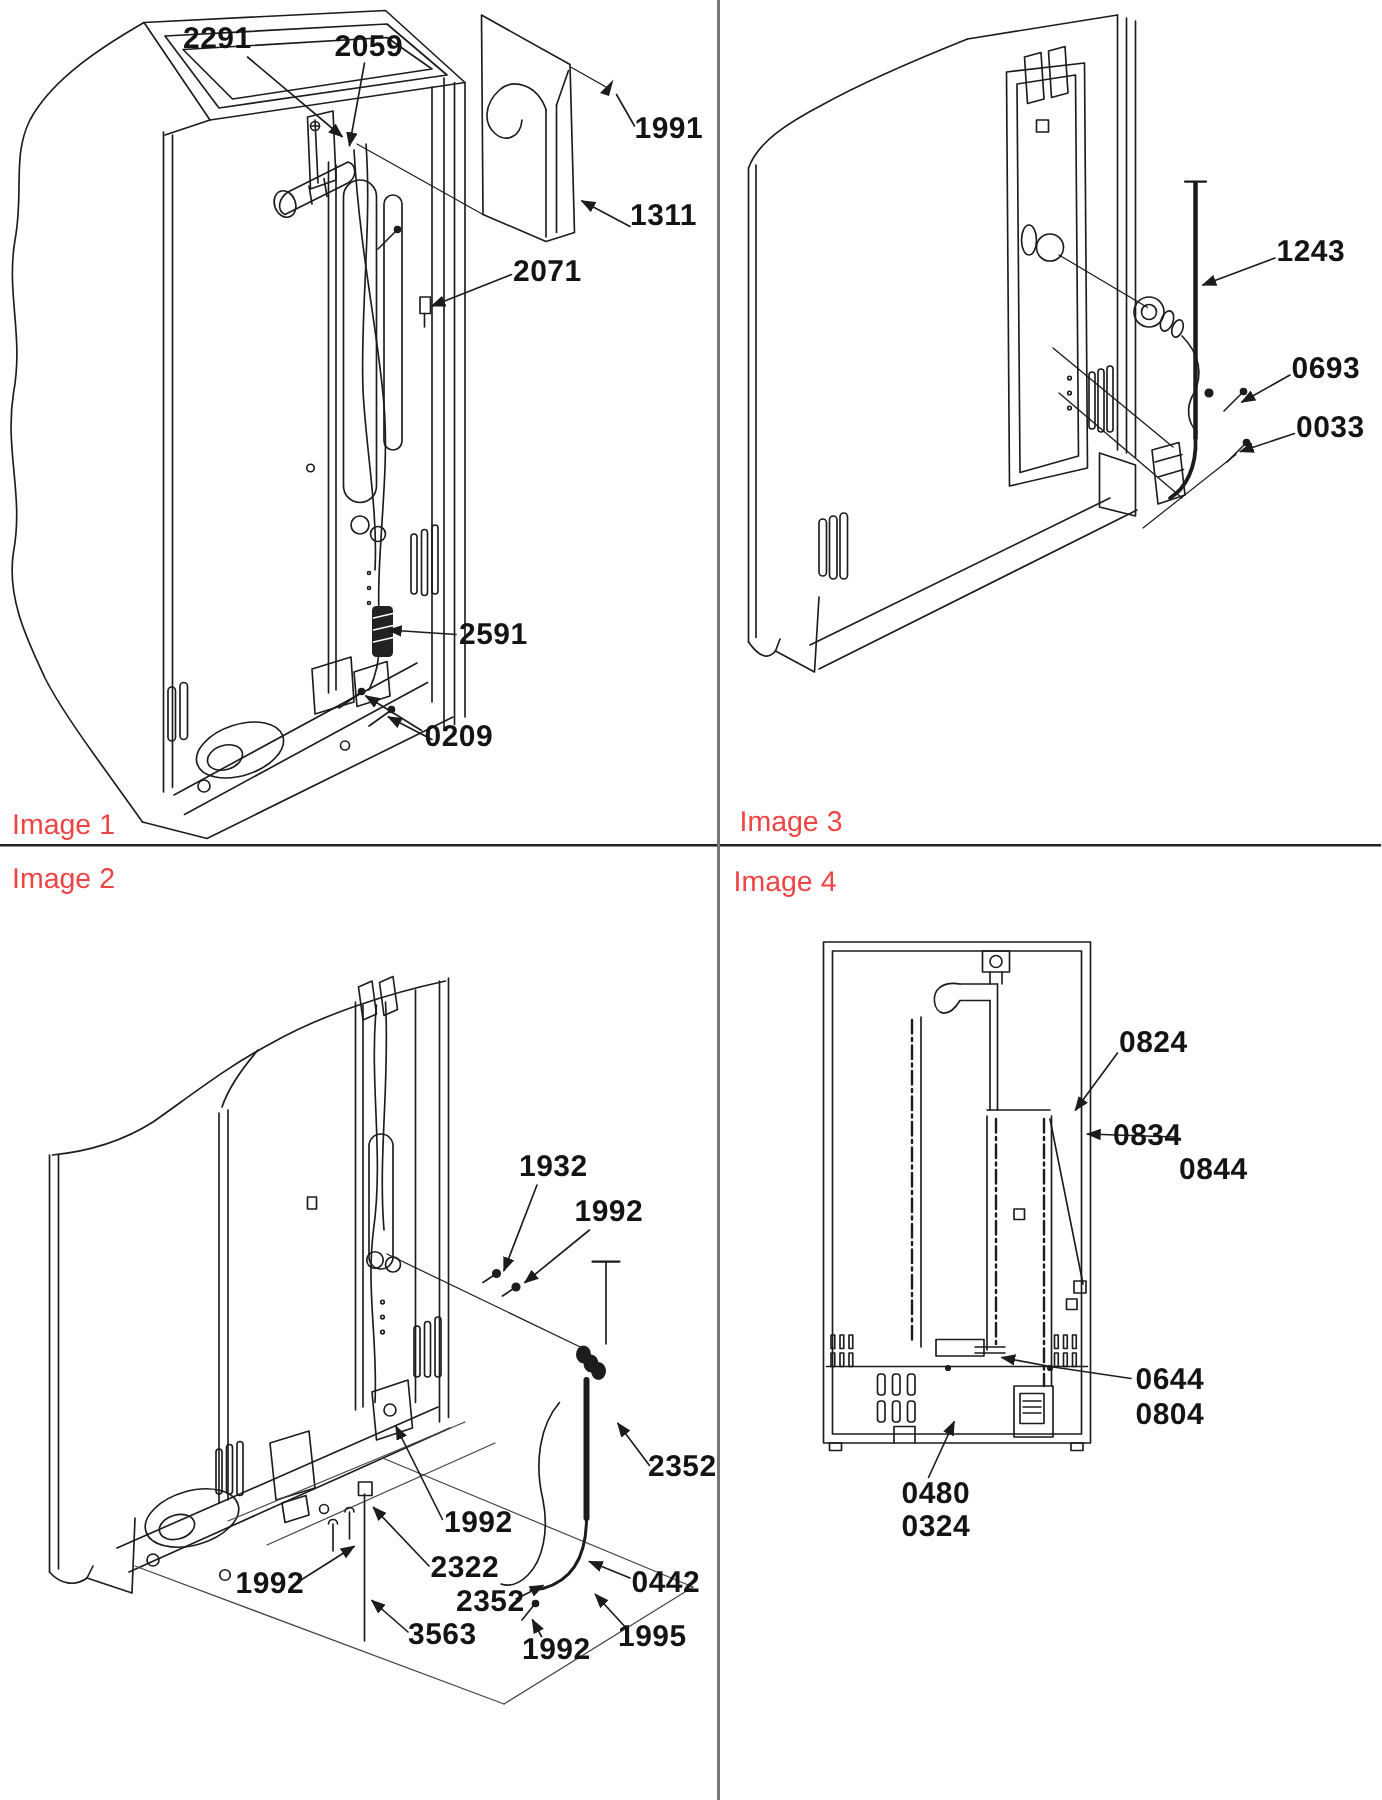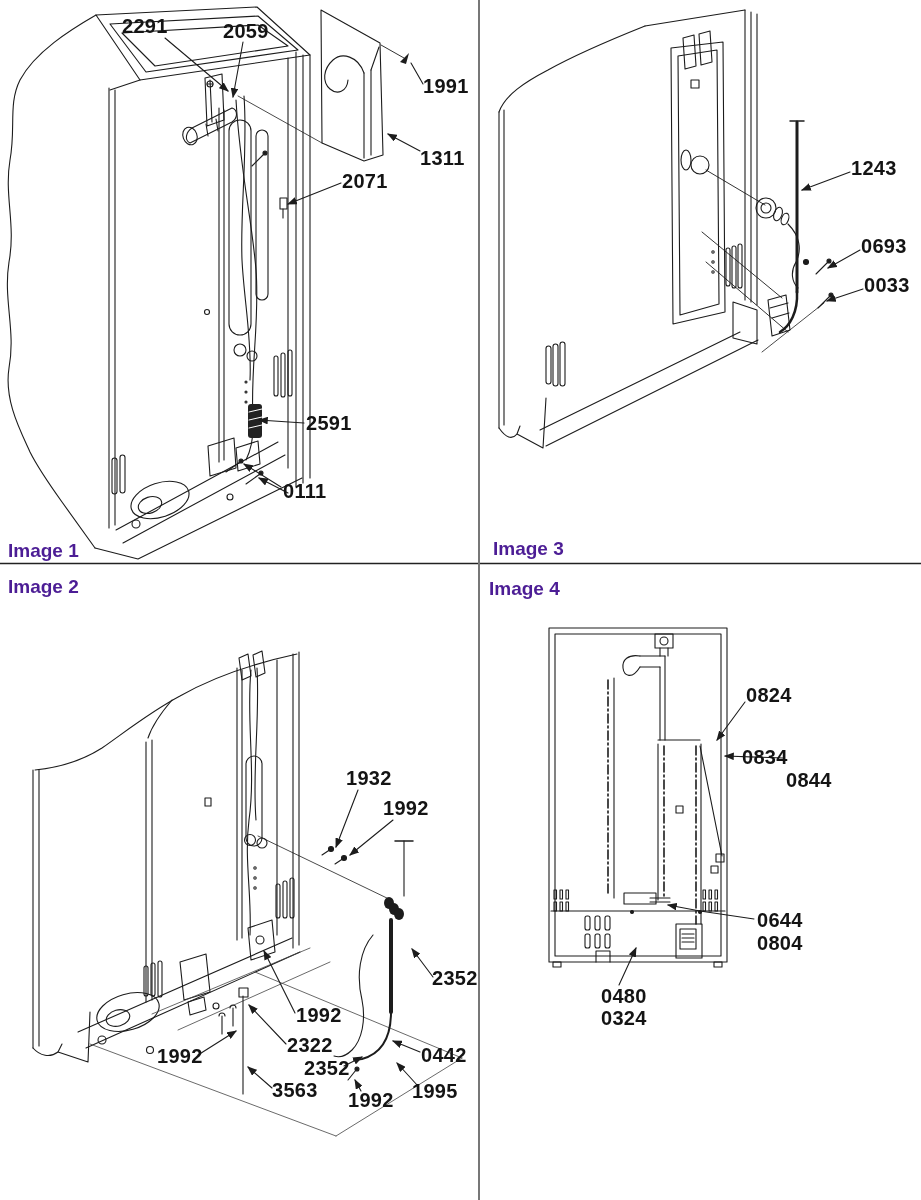--- a/index.html
+++ b/index.html
@@ -1,22 +1,22 @@
 <!DOCTYPE html>
 <html><head>
 <meta charset="utf-8">
 <style>
   html,body{margin:0;padding:0;background:#fff;}
   .stage{position:relative;width:921px;height:1200px;background:#fff;overflow:hidden;
          font-family:"Liberation Sans",sans-serif;}
   .stage svg{position:absolute;left:0;top:0;}
   .callout{position:absolute;font-weight:700;font-size:20px;line-height:1;
            color:#141414;letter-spacing:.3px;white-space:nowrap;text-align:center;}
-  .img-label{position:absolute;font-weight:700;font-size:19px;line-height:1;
-             color:#4c1d95;white-space:nowrap;}
+  .img-label{position:absolute;font-weight:400;font-size:19px;line-height:1;
+             color:#ef4444;white-space:nowrap;}
 </style>
 </head>
 <body>
 
 <div class="stage">
 
 <svg width="921" height="1200" viewBox="0 0 921 1200">
   <defs>
     <marker id="arr" markerWidth="9" markerHeight="7" refX="8" refY="3.5" orient="auto">
       <path d="M0,0 L9,3.5 L0,7 Z" fill="#1c1c1c"></path>
@@ -335,24 +335,24 @@
 </svg>
 
   <div class="img-label" style="left:8px;top:541px">Image 1</div>
   <div class="img-label" style="left:8px;top:577px">Image 2</div>
   <div class="img-label" style="left:493px;top:539px">Image 3</div>
   <div class="img-label" style="left:489px;top:579px">Image 4</div>
 
   <div class="callout" style="left:122px;top:16px">2291</div>
   <div class="callout" style="left:223px;top:21px">2059</div>
   <div class="callout" style="left:423px;top:76px">1991</div>
-  <div class="callout" style="left:420px;top:148px">1311</div>
+  <div class="callout" style="left:420px;top:134px">1311</div>
   <div class="callout" style="left:342px;top:171px">2071</div>
   <div class="callout" style="left:306px;top:413px">2591</div>
-  <div class="callout" style="left:283px;top:481px">0111</div>
+  <div class="callout" style="left:283px;top:481px">0209</div>
 
   <div class="callout" style="left:346px;top:768px">1932</div>
   <div class="callout" style="left:383px;top:798px">1992</div>
   <div class="callout" style="left:432px;top:968px">2352</div>
   <div class="callout" style="left:296px;top:1005px">1992</div>
   <div class="callout" style="left:287px;top:1035px">2322</div>
   <div class="callout" style="left:157px;top:1046px">1992</div>
   <div class="callout" style="left:304px;top:1058px">2352</div>
   <div class="callout" style="left:272px;top:1080px">3563</div>
   <div class="callout" style="left:348px;top:1090px">1992</div>

